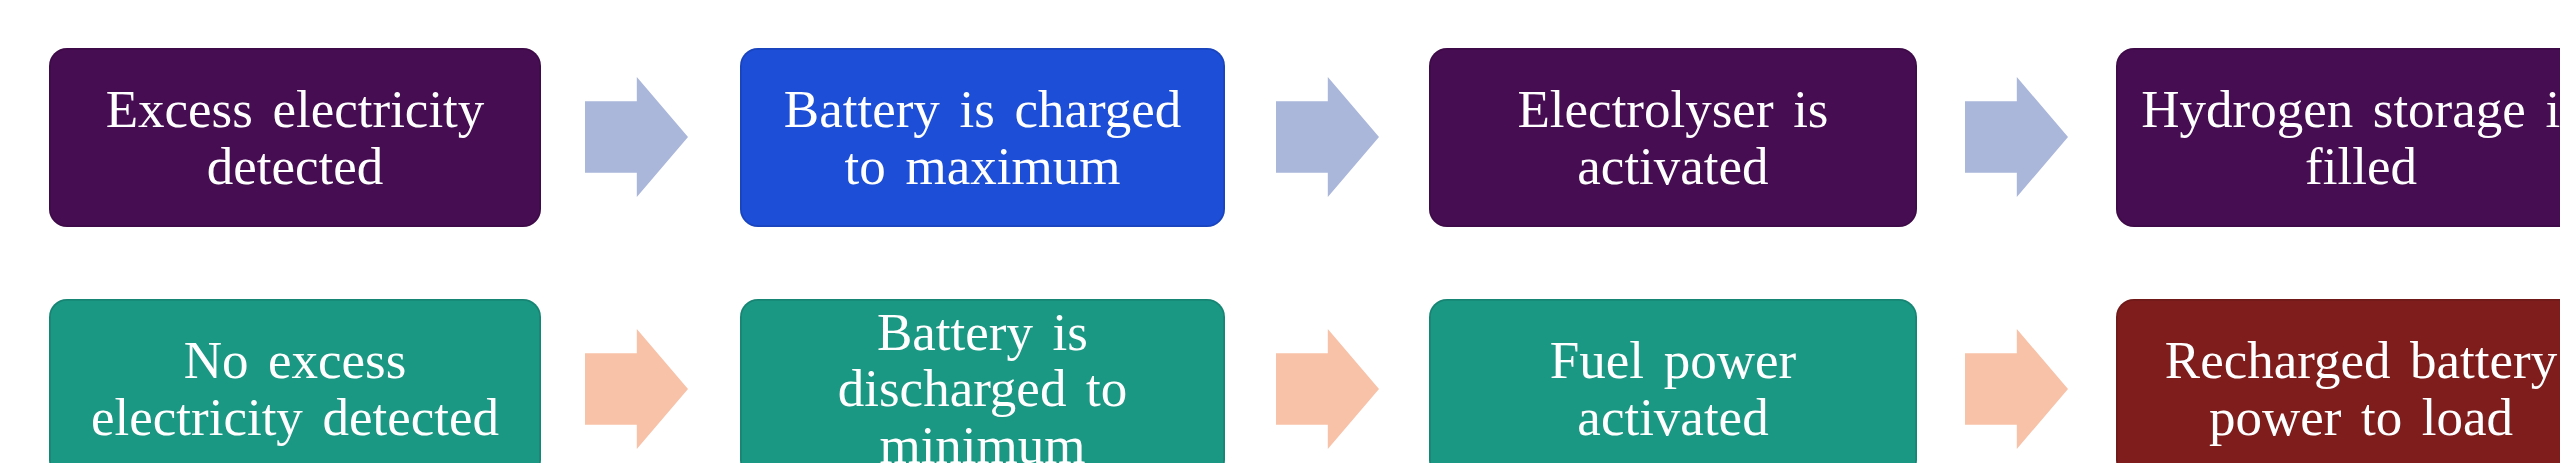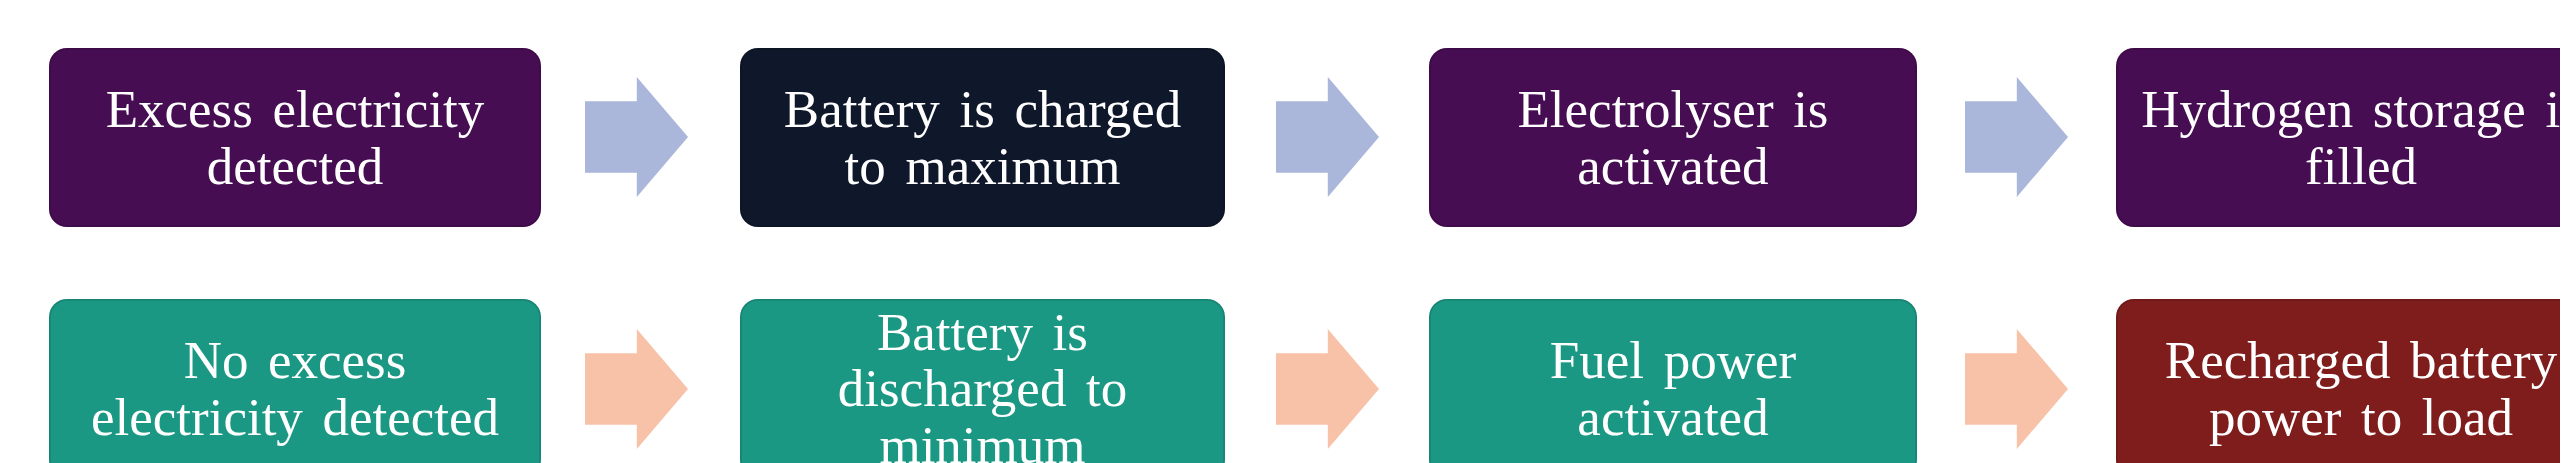--- a/index.html
+++ b/index.html
@@ -60,21 +60,21 @@
 
 <div class="canvas">
 
   <div class="step-box r1 c1" style="background: rgb(71, 13, 82);">
     <span class="step-label">Excess electricity
 detected</span>
   </div>
 
   <div class="flow-arrow r1a g1" style="background: rgb(170, 182, 218);"></div>
 
-  <div class="step-box r1 c2" style="background: #0f172a;">
+  <div class="step-box r1 c2" style="background: #1d4ed8;">
     <span class="step-label">Battery is charged
 to maximum</span>
   </div>
 
   <div class="flow-arrow r1a g2" style="background: rgb(170, 182, 218);"></div>
 
   <div class="step-box r1 c3" style="background: rgb(71, 13, 82);">
     <span class="step-label">Electrolyser is
 activated</span>
   </div>

